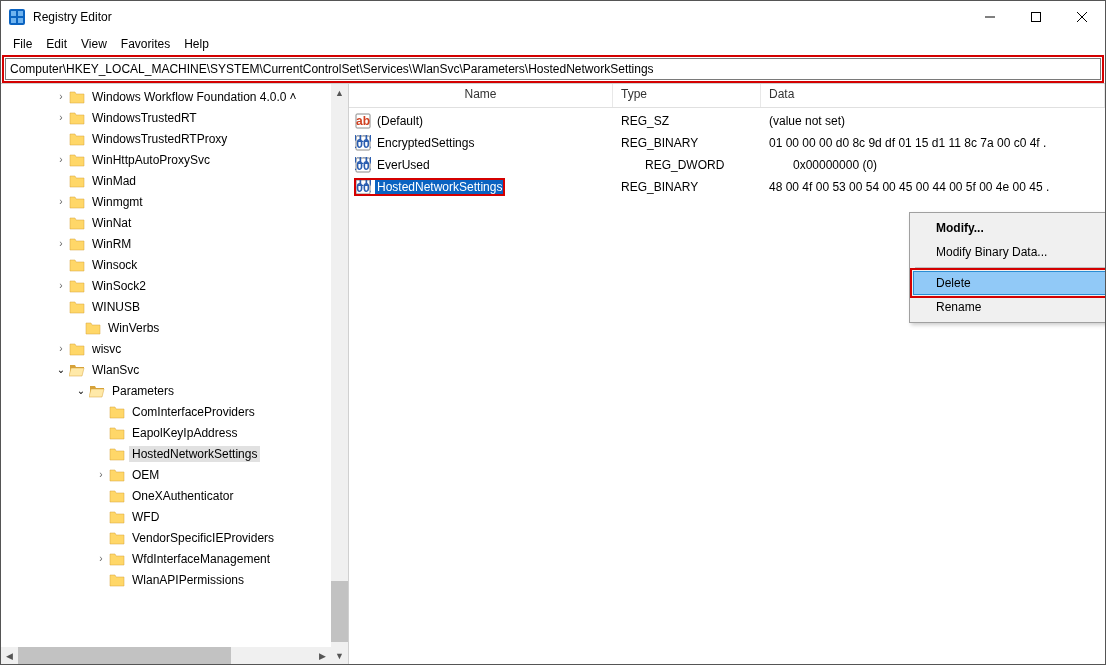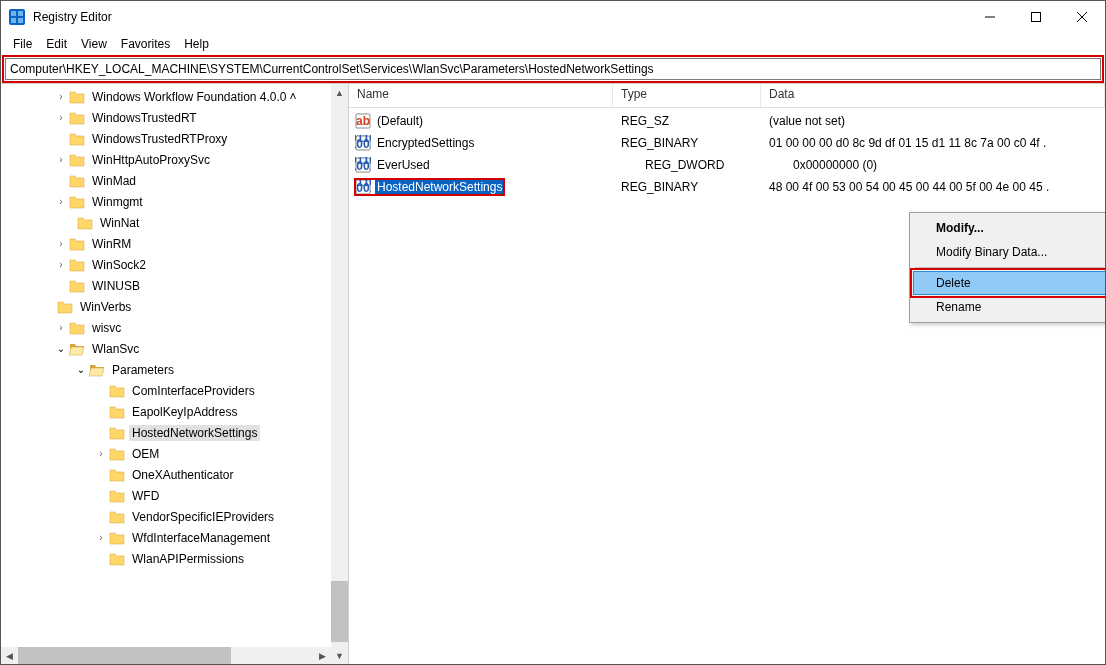--- a/index.html
+++ b/index.html
@@ -24,21 +24,21 @@
 .tree-row.selected-inactive .label { background: #e1e1e1; }
 .list { flex: 1; display: flex; flex-direction: column; overflow: hidden; }
 .list-header { display: flex; height: 24px; border-bottom: 1px solid #e0e0e0; }
 .list-header .col { padding: 3px 8px; border-right: 1px solid #e8e8e8; color: #333; font-weight: 400; }
 .list-body { flex: 1; position: relative; padding-top: 2px; }
 .list-row { display: flex; align-items: center; height: 22px; }
 .list-row .cn { display: flex; align-items: center; padding-left: 6px; }
 .list-row .vicon { width: 16px; height: 16px; margin-right: 4px; flex: 0 0 16px; }
 .list-row .txt { padding: 1px 2px; }
 .list-row.sel .txt { background: #0a63c1; color: #fff; }
-.col-name { width: 264px; }
+.col-name { width: 264px; text-align: center; }
 .col-type { width: 148px; }
 .col-data { flex: 1; }
 .ctx-menu { position: absolute; left: 560px; top: 104px; width: 218px; background: #f0f0f0; border: 1px solid #a0a0a0; box-shadow: 2px 2px 4px rgba(0,0,0,0.2); padding: 3px; }
 .ctx-item { height: 24px; display: flex; align-items: center; padding: 0 22px; cursor: default; border: 1px solid transparent; }
 .ctx-sep { height: 1px; background: #c0c0c0; margin: 3px 2px; }
 .ctx-item.highlighted { background: #91c9f7; border: 1px solid #2a8dd4; outline: 2px solid #d40000; outline-offset: 1px; }
 .hl-hosted { outline: 2px solid #d40000; outline-offset: -1px; }
 .scrollbar-v { position: absolute; right: 0; top: 0; bottom: 0; width: 17px; background: #f0f0f0; display: flex; flex-direction: column; }
 .scrollbar-v .arrow { height: 17px; display: flex; align-items: center; justify-content: center; color: #555; font-size: 9px; }
 .scrollbar-v .track { flex: 1; position: relative; }
@@ -172,57 +172,66 @@
         </div>
         <div class="tree-row" style="padding-left: 52px;">
           <span class="twist">›</span>
           <span class="ficon">
             <svg width="16" height="16">
               <use href="#folder-icon"></use>
             </svg>
           </span>
           <span class="label">Winmgmt</span>
         </div>
-        <div class="tree-row" style="padding-left: 52px; margin-left: 8px;">
+        <div class="tree-row" style="padding-left: 52px;">
           <span class="twist"></span>
           <span class="ficon">
             <svg width="16" height="16">
               <use href="#folder-icon"></use>
             </svg>
           </span>
           <span class="label">WinNat</span>
         </div>
         <div class="tree-row" style="padding-left: 52px;">
           <span class="twist">›</span>
           <span class="ficon">
             <svg width="16" height="16">
               <use href="#folder-icon"></use>
             </svg>
           </span>
           <span class="label">WinRM</span>
         </div>
         <div class="tree-row" style="padding-left: 52px;">
+          <span class="twist"></span>
+          <span class="ficon">
+            <svg width="16" height="16">
+              <use href="#folder-icon"></use>
+            </svg>
+          </span>
+          <span class="label">Winsock</span>
+        </div>
+        <div class="tree-row" style="padding-left: 52px;">
           <span class="twist">›</span>
           <span class="ficon">
             <svg width="16" height="16">
               <use href="#folder-icon"></use>
             </svg>
           </span>
           <span class="label">WinSock2</span>
         </div>
         <div class="tree-row" style="padding-left: 52px;">
           <span class="twist"></span>
           <span class="ficon">
             <svg width="16" height="16">
               <use href="#folder-icon"></use>
             </svg>
           </span>
           <span class="label">WINUSB</span>
         </div>
-        <div class="tree-row" style="padding-left: 40px;">
+        <div class="tree-row" style="padding-left: 52px; margin-left: 16px;">
           <span class="twist"></span>
           <span class="ficon">
             <svg width="16" height="16">
               <use href="#folder-icon"></use>
             </svg>
           </span>
           <span class="label">WinVerbs</span>
         </div>
         <div class="tree-row" style="padding-left: 52px;">
           <span class="twist">›</span>

